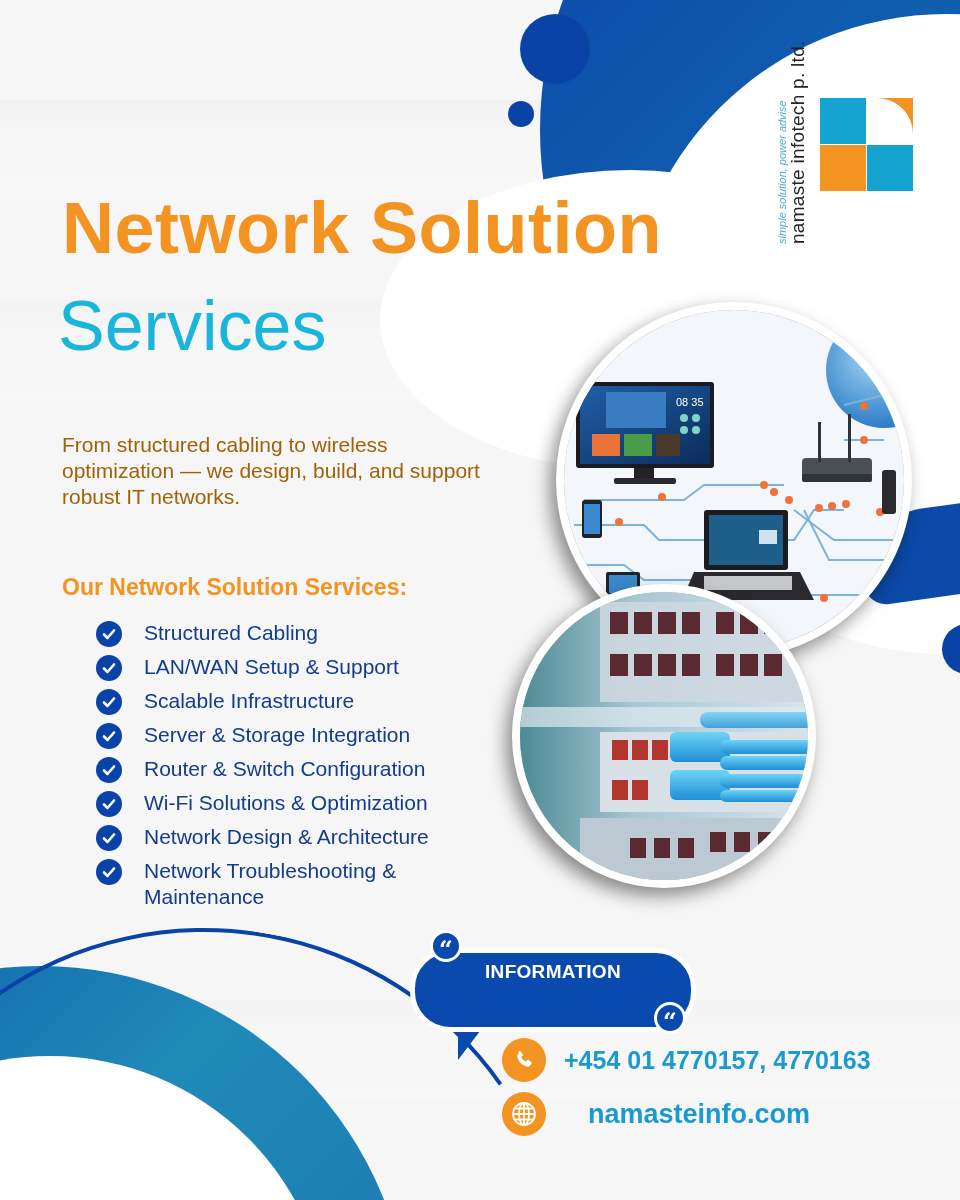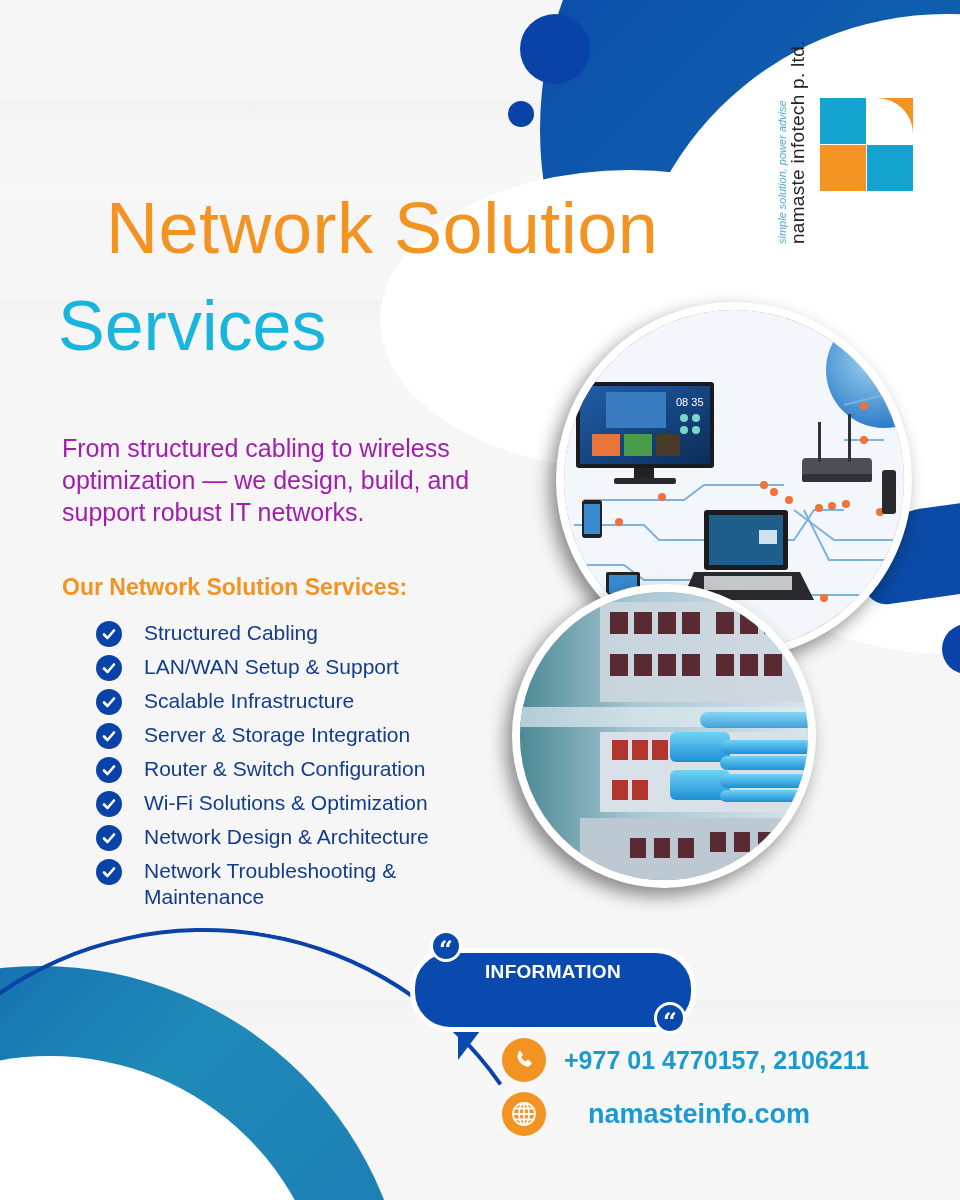--- a/index.html
+++ b/index.html
@@ -52,30 +52,30 @@
   .logo-text {
     position: absolute; left: 776px; top: 244px; transform-origin: 0 0; transform: rotate(-90deg);
     white-space: nowrap;
   }
   .logo-name { font-size: 19px; color: #222; letter-spacing: 0.3px; line-height: 20px; }
   .logo-tag { font-size: 11px; color: #4fa9d2; font-style: italic; line-height: 12px; }
   .sq { position: absolute; width: 46px; height: 46px; }
 
   
   .title1 {
-    position: absolute; left: 62px; top: 186px; font-size: 72px; font-weight: 400;
-    color: #f39322; letter-spacing: 0.5px; line-height: 84px; white-space: nowrap; margin-left: 44px;
+    position: absolute; left: 62px; top: 186px; font-size: 72px; font-weight: 700;
+    color: #f39322; letter-spacing: 0.5px; line-height: 84px; white-space: nowrap;
   }
   .title2 {
     position: absolute; left: 58px; top: 284px; font-size: 70px; font-weight: 400;
     color: #1ab5dd; line-height: 84px; white-space: nowrap;
   }
   .intro {
-    position: absolute; left: 62px; top: 432px; width: 430px; font-size: 25px; line-height: 32px;
-    color: #a21caf;
+    position: absolute; left: 62px; top: 432px; width: 430px; font-size: 21px; line-height: 26px;
+    color: #a16207;
   }
   .sub-heading {
     position: absolute; left: 62px; top: 574px; font-size: 23px; font-weight: 700; color: #f39322; white-space: nowrap;
   }
   .svc-list { position: absolute; left: 96px; top: 620px; margin: 0; padding: 0; list-style: none; }
   .svc-item { display: flex; align-items: flex-start; height: 34px; }
   .check {
     width: 26px; height: 26px; border-radius: 50%; background: #0a43a8; flex: 0 0 26px;
     display: flex; align-items: center; justify-content: center; margin-top: 1px;
   }
@@ -374,21 +374,21 @@
     <div class="quote" style="left:20px;top:-10px">“</div>
     <div class="quote" style="left:244px;top:62px">“</div>
   </div>
 
   <div class="contact-row" style="left:502px;top:1038px">
     <span class="contact-icon">
       <svg width="24" height="24" viewBox="0 0 24 24">
           <path d="M6.6 3.5c.6-.6 1.5-.6 2 0l2 2.4c.5.6.4 1.4-.1 1.9l-1.3 1.2c.9 2 2.6 3.7 4.6 4.6l1.2-1.3c.5-.5 1.3-.6 1.9-.1l2.4 2c.6.5.6 1.4 0 2l-1.5 1.6c-.8.8-2 1.1-3.1.7C9.7 16.9 7.1 14.3 5.5 9.3c-.4-1.1-.1-2.3.7-3.1z" fill="#fff"></path>
         </svg>
     </span>
-    <span class="contact-text">+977 01 4770157, 2106211</span>
+    <span class="contact-text">+454 01 4770157, 4770163</span>
   </div>
 
   <div class="contact-row" style="left:502px;top:1092px">
     <span class="contact-icon">
       <svg width="28" height="28" viewBox="0 0 28 28" fill="none" stroke="#fff" stroke-width="1.8">
         <circle cx="14" cy="14" r="11"></circle>
         <ellipse cx="14" cy="14" rx="5" ry="11"></ellipse>
         <line x1="3" y1="14" x2="25" y2="14"></line>
         <line x1="14" y1="3" x2="14" y2="25"></line>
         <line x1="5" y1="8.5" x2="23" y2="8.5"></line>

